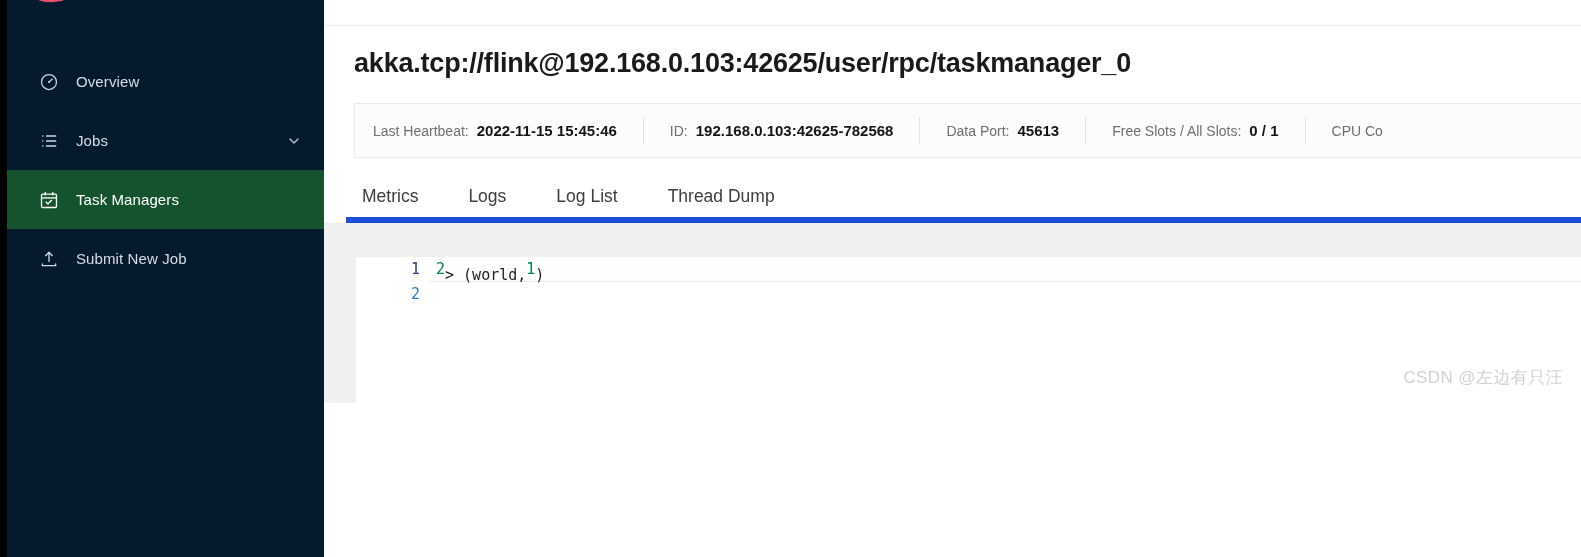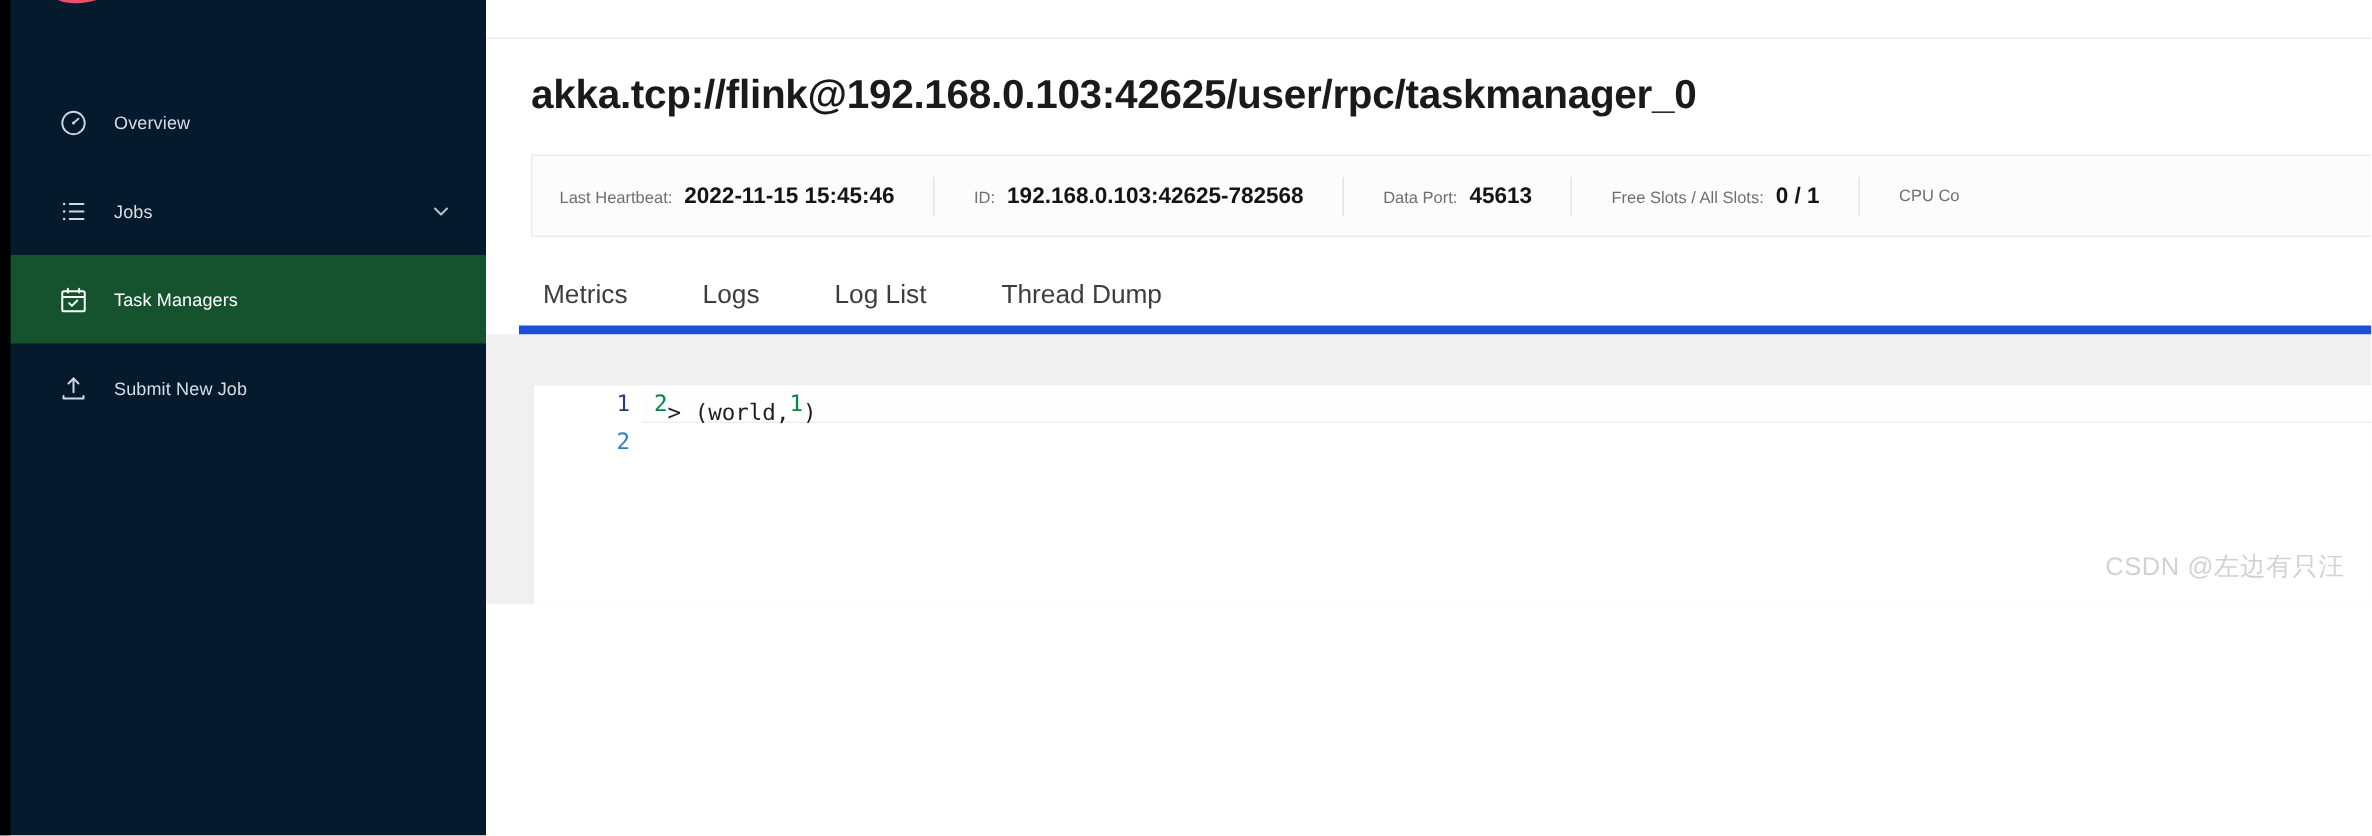--- a/index.html
+++ b/index.html
@@ -62,21 +62,21 @@
     width: 317px;
   }
 
   .nav-item {
     position: relative;
     display: flex;
     align-items: center;
     height: 59px;
     padding-left: 31px;
     color: #d6dde5;
-    font-size: 12px;
+    font-size: 15px;
     letter-spacing: .1px;
     cursor: pointer;
     user-select: none;
     text-align: center;
   }
   .nav-item .nav-icon {
     width: 22px;
     height: 22px;
     flex: 0 0 22px;
     display: flex;
@@ -150,21 +150,21 @@
   }
   .info-item {
     display: flex;
     align-items: baseline;
     white-space: nowrap;
     padding: 0 26px;
     flex: 0 0 auto;
   }
   .info-item:first-child { padding-left: 18px; }
   .info-label {
-    font-size: 11px;
+    font-size: 14px;
     color: #6f6f6f;
   }
   .info-value {
     font-size: 15px;
     color: #141414;
     font-weight: bold;
     margin-left: 8px;
   }
   .info-sep {
     width: 1px;

